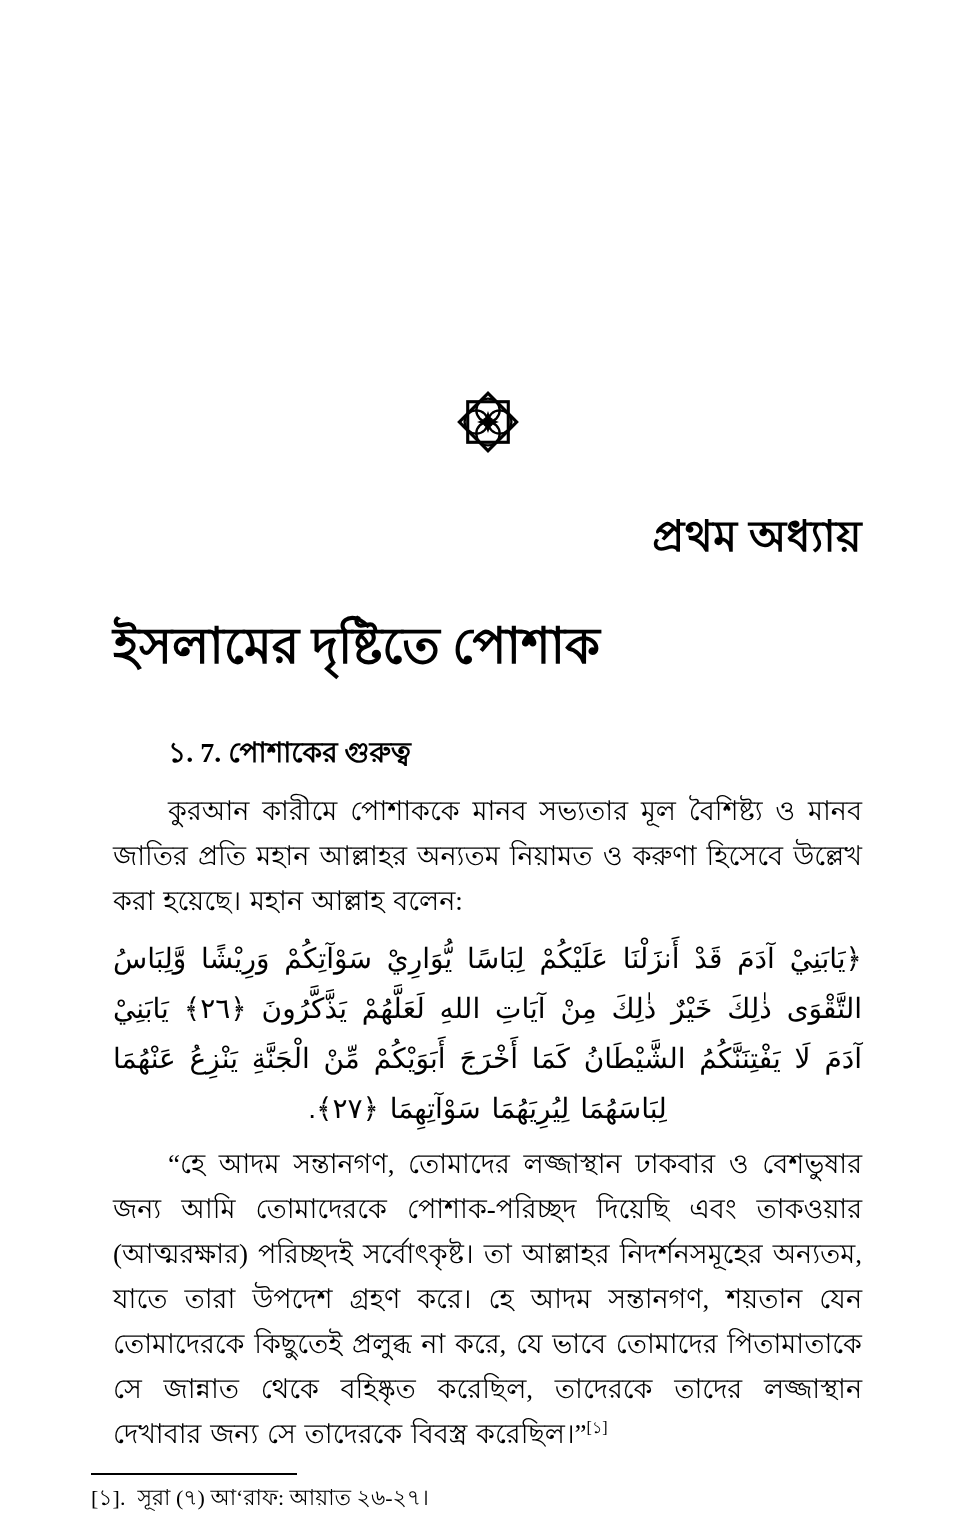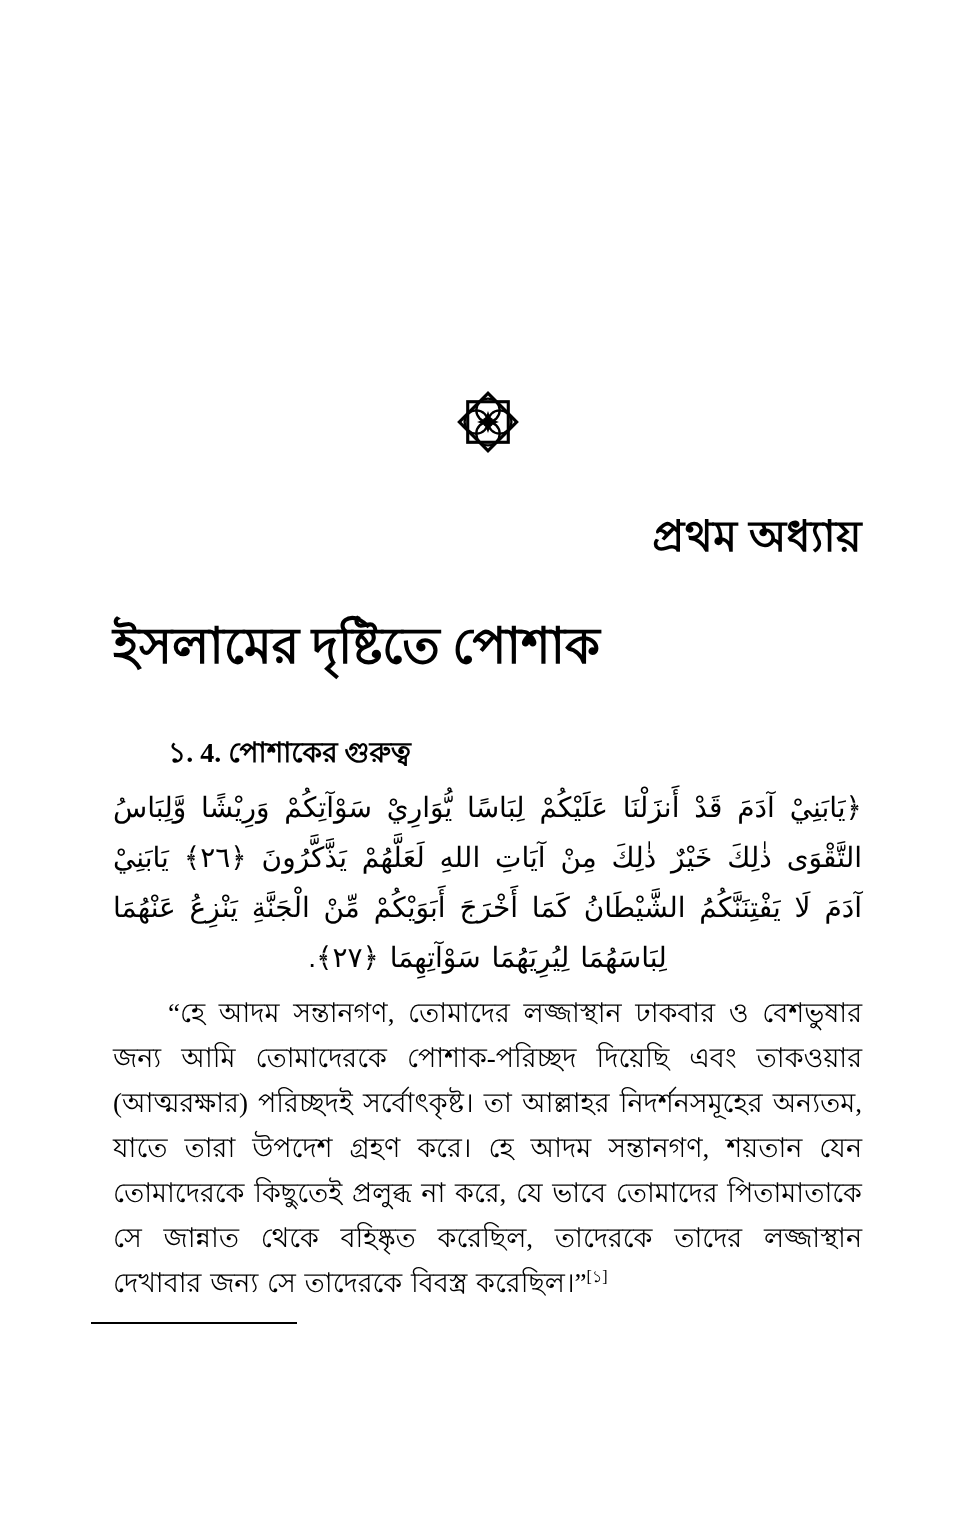--- a/index.html
+++ b/index.html
@@ -110,24 +110,26 @@
       <path d="M50 36 L55 50 L50 64 L45 50 Z" fill="#000"></path>
       <path d="M36 50 L50 45 L64 50 L50 55 Z" fill="#000"></path>
       <circle cx="50" cy="50" r="7" fill="#000"></circle>
     </svg>
   </div>
 
   <h1 class="chapter-title">প্রথম অধ্যায়</h1>
 
   <h2 class="chapter-subtitle">ইসলামের দৃষ্টিতে পোশাক</h2>
 
-  <h3 class="section-heading">১. 4. পোশাকের গুরুত্ব</h3>
+  <h3 class="section-heading">১. 7. পোশাকের গুরুত্ব</h3>
 
+  <p class="body-para">কুরআন কারীমে পোশাককে মানব সভ্যতার মূল বৈশিষ্ট্য ও মানব জাতির প্রতি মহান আল্লাহর অন্যতম নিয়ামত ও করুণা হিসেবে উল্লেখ করা হয়েছে। মহান আল্লাহ বলেন:</p>
 
   <p class="arabic-verse" dir="rtl" lang="ar">﴿يَابَنِيْ آدَمَ قَدْ أَنزَلْنَا عَلَيْكُمْ لِبَاسًا يُّوَارِيْ سَوْآتِكُمْ وَرِيْشًا وَّلِبَاسُ التَّقْوَى ذٰلِكَ خَيْرٌ ذٰلِكَ مِنْ آيَاتِ اللهِ لَعَلَّهُمْ يَذَّكَّرُونَ ﴿٢٦﴾ يَابَنِيْ آدَمَ لَا يَفْتِنَنَّكُمُ الشَّيْطَانُ كَمَا أَخْرَجَ أَبَوَيْكُمْ مِّنْ الْجَنَّةِ يَنْزِعُ عَنْهُمَا لِبَاسَهُمَا لِيُرِيَهُمَا سَوْآتِهِمَا ﴿٢٧﴾.</p>
 
   <p class="translation-para"><span>“হে আদম সন্তানগণ, তোমাদের লজ্জাস্থান ঢাকবার ও বেশভুষার জন্য আমি তোমাদেরকে পোশাক-পরিচ্ছদ দিয়েছি এবং তাকওয়ার (আত্মরক্ষার) পরিচ্ছদই সর্বোৎকৃষ্ট। তা আল্লাহর নিদর্শনসমূহের অন্যতম, যাতে তারা উপদেশ গ্রহণ করে। হে আদম সন্তানগণ, শয়তান যেন তোমাদেরকে কিছুতেই প্রলুব্ধ না করে, যে ভাবে তোমাদের পিতামাতাকে সে জান্নাত থেকে বহিষ্কৃত করেছিল, তাদেরকে তাদের লজ্জাস্থান দেখাবার জন্য সে তাদেরকে বিবস্ত্র করেছিল।”</span><sup class="footnote-ref">[১]</sup></p>
 
   <div class="footnote-area">
     <div class="footnote-rule"></div>
+    <p class="footnote-text"><span class="footnote-marker">[১].</span><span>সূরা (৭) আ‘রাফ: আয়াত ২৬-২৭।</span></p>
   </div>
 
 </div>
 
 </body></html>

